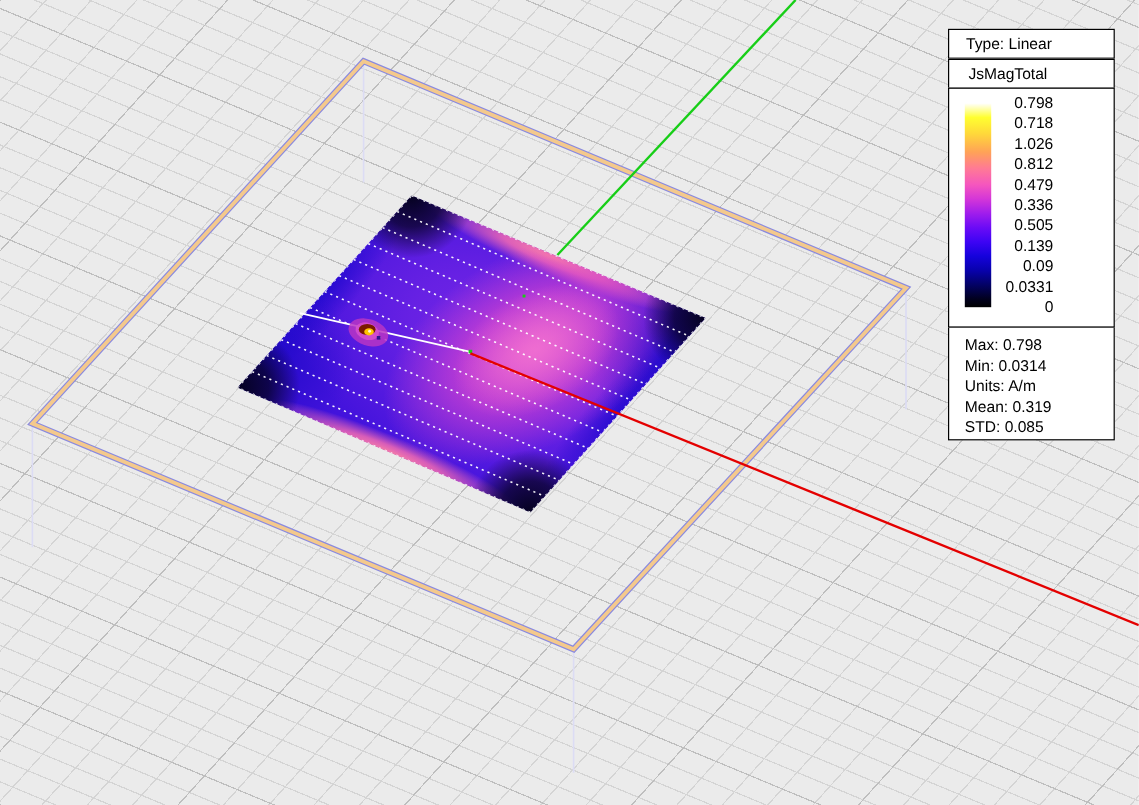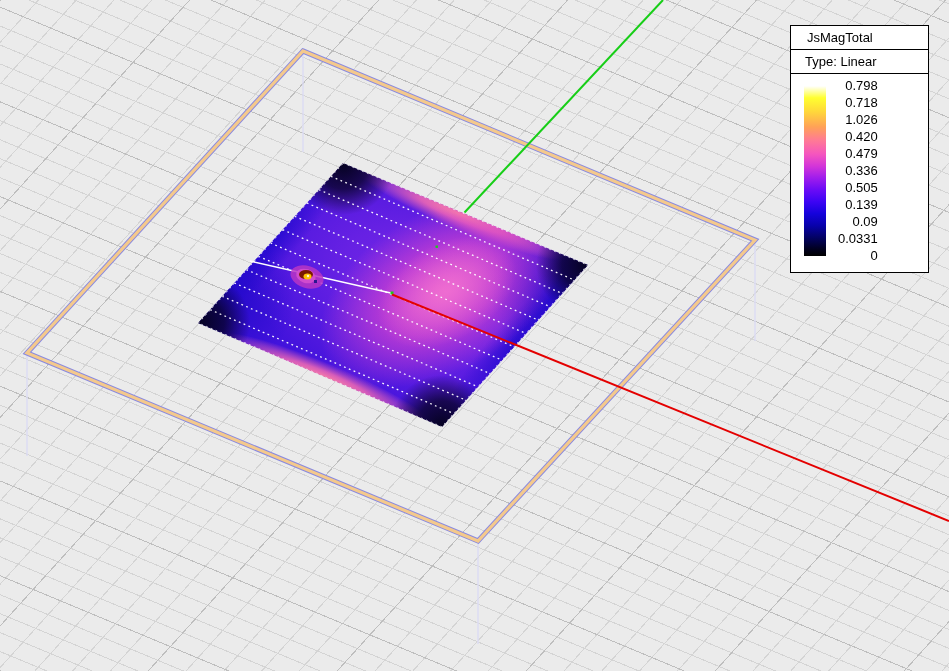--- a/index.html
+++ b/index.html
@@ -125,33 +125,40 @@
 
     <g fill="#17CE17">
       <rect x="390.5" y="291.5" width="3" height="3"></rect>
       <rect x="435.5" y="245.5" width="2.4" height="2.4"></rect>
     </g>
     <line x1="392" y1="294.5" x2="949" y2="521" stroke="#E40000" stroke-width="2"></line>
     <line x1="464.5" y1="212.5" x2="663" y2="0" stroke="#17CE17" stroke-width="2"></line>
   </svg>
 
   <div class="legend">
+    <div class="lg-box lg-type">Type: Linear</div>
     <div class="lg-box lg-title">JsMagTotal</div>
-    <div class="lg-box lg-type">Type: Linear</div>
     <div class="lg-box lg-scale">
       <div class="colorbar" id="colorbar" style="background: linear-gradient(rgb(255, 255, 255) 0%, rgb(255, 255, 48) 7%, rgb(255, 216, 58) 15%, rgb(255, 162, 87) 24%, rgb(255, 122, 149) 32%, rgb(245, 86, 190) 40%, rgb(212, 54, 216) 47%, rgb(160, 29, 236) 54%, rgb(107, 11, 246) 61%, rgb(61, 4, 244) 68%, rgb(21, 2, 220) 75%, rgb(8, 1, 172) 82%, rgb(3, 2, 101) 89%, rgb(1, 0, 30) 96%, rgb(0, 0, 0) 100%);"></div>
       <div class="scale-labels">
         <span>0.798</span>
         <span>0.718</span>
         <span>1.026</span>
-        <span>0.420</span>
+        <span>0.812</span>
         <span>0.479</span>
         <span>0.336</span>
         <span>0.505</span>
         <span>0.139</span>
         <span>0.09</span>
         <span>0.0331</span>
         <span>0</span>
       </div>
     </div>
+    <div class="lg-box lg-stats">
+      <div>Max: 0.798</div>
+      <div>Min: 0.0314</div>
+      <div>Units: A/m</div>
+      <div>Mean: 0.319</div>
+      <div>STD: 0.085</div>
+    </div>
   </div>
 
 </div>
 
 </body></html>

